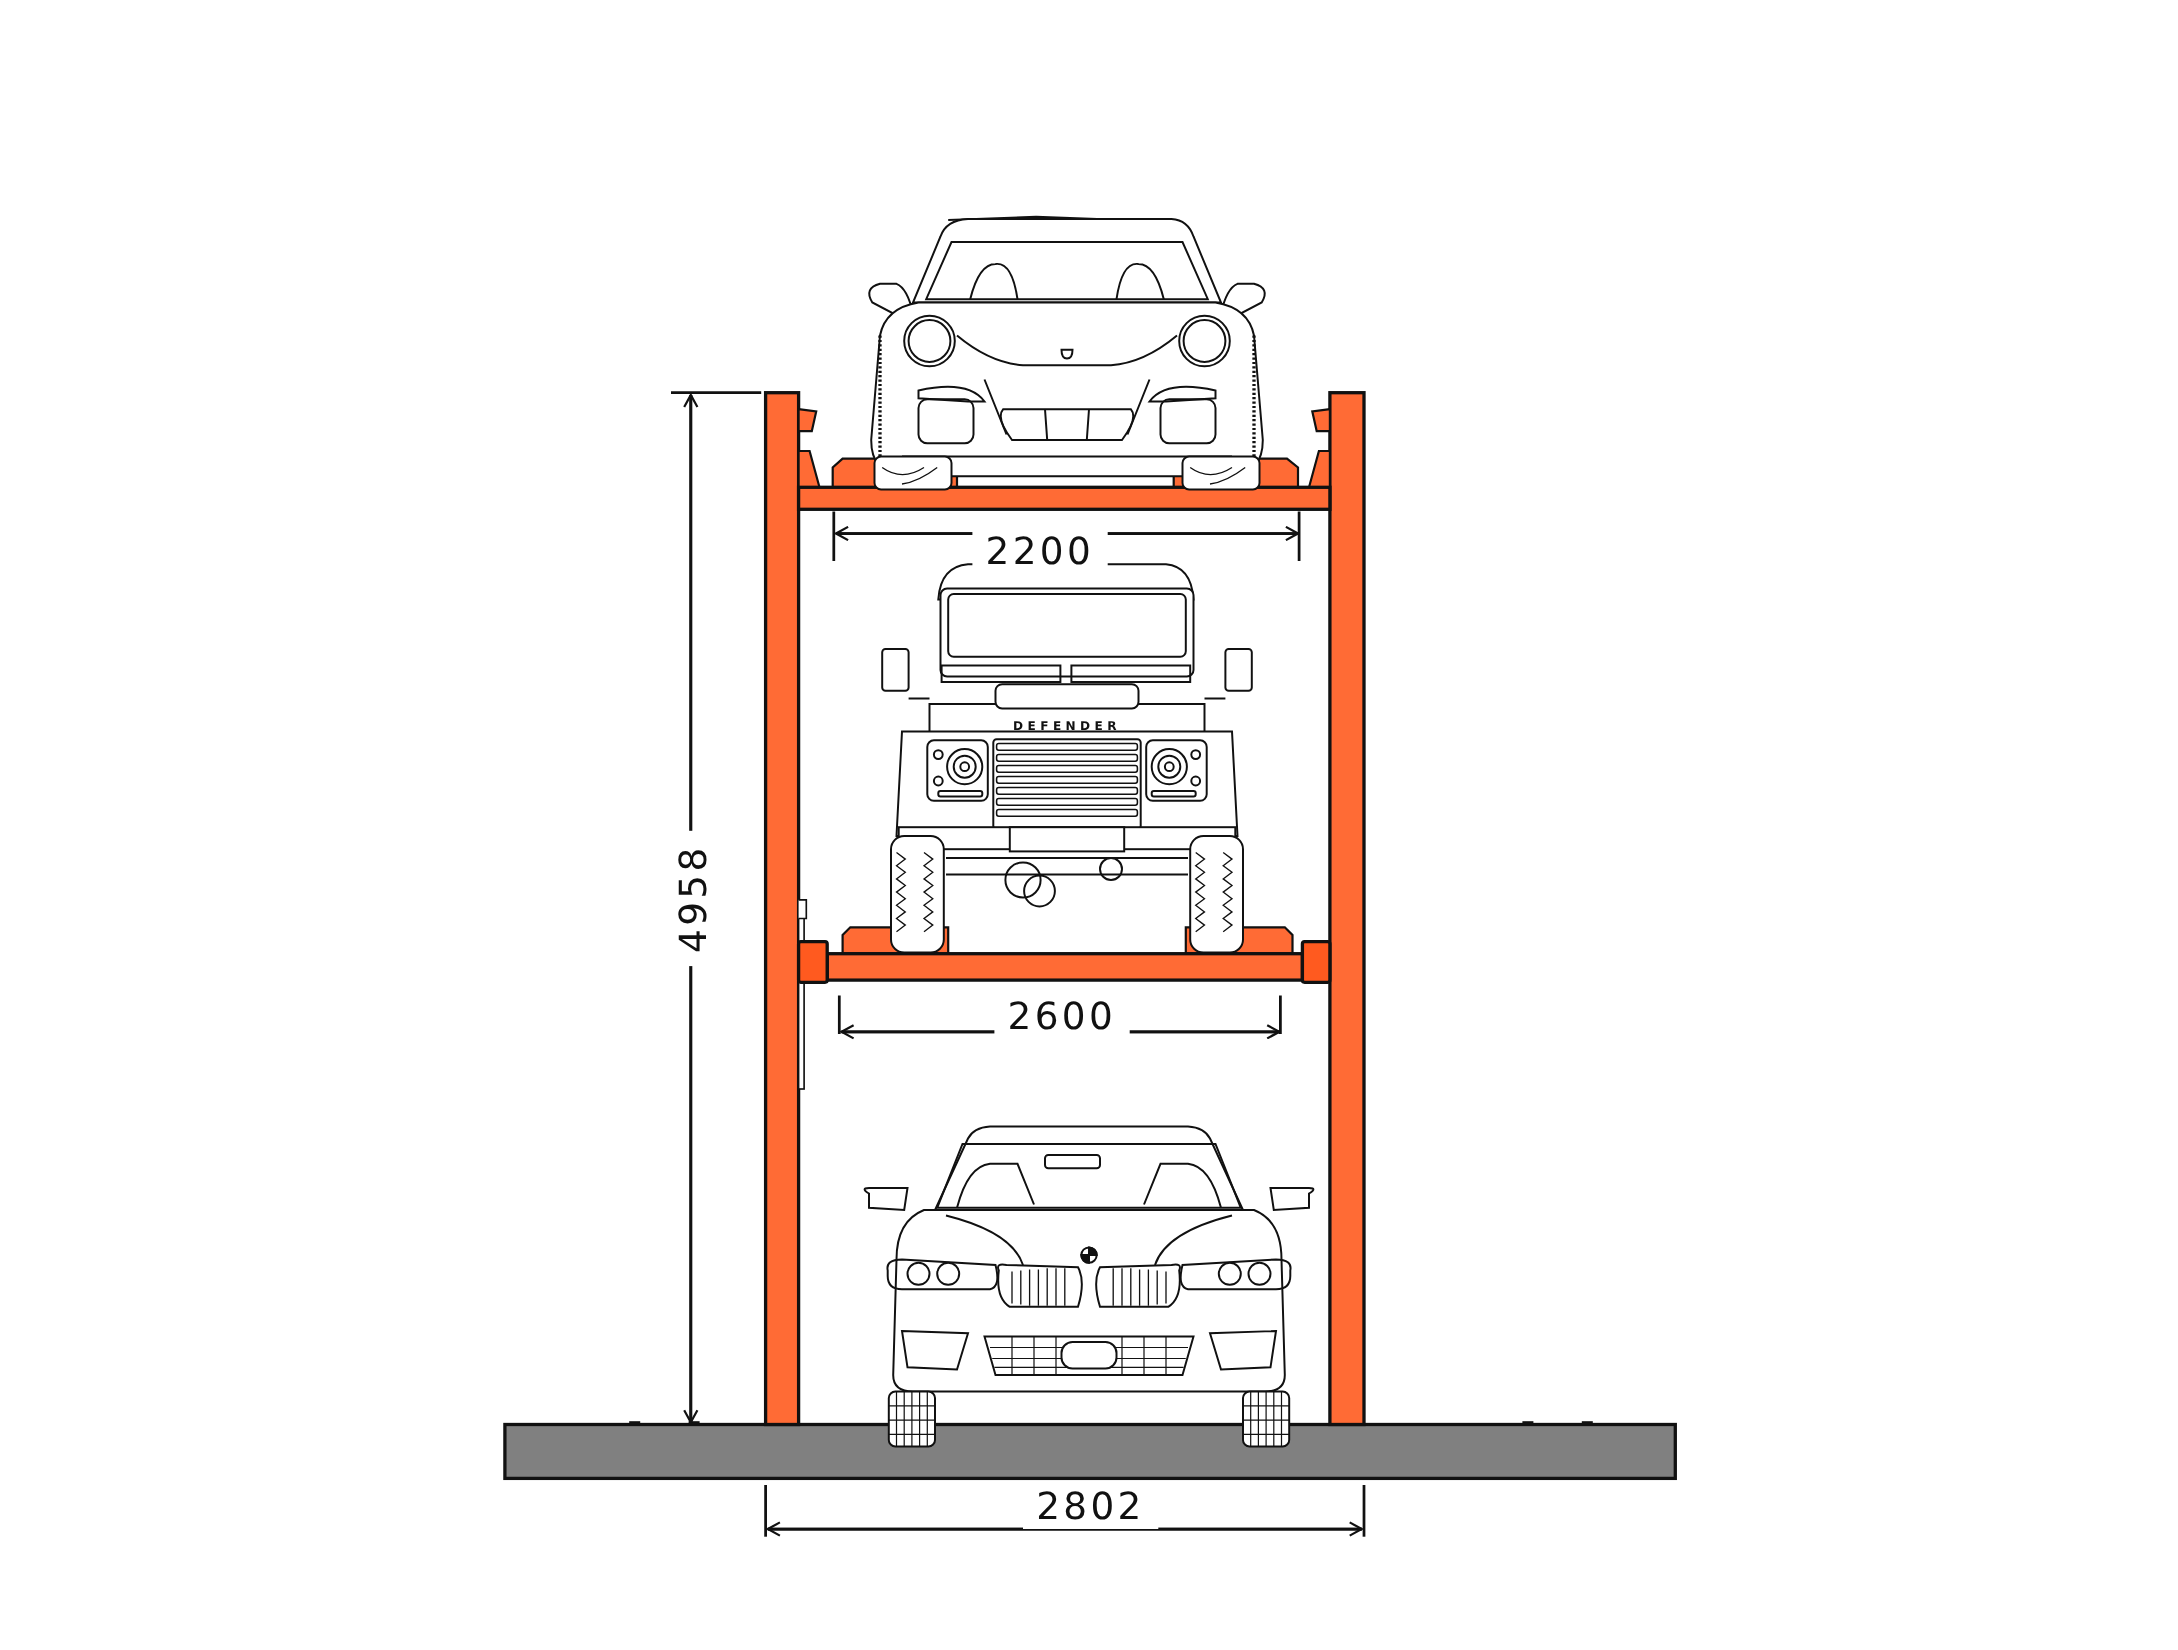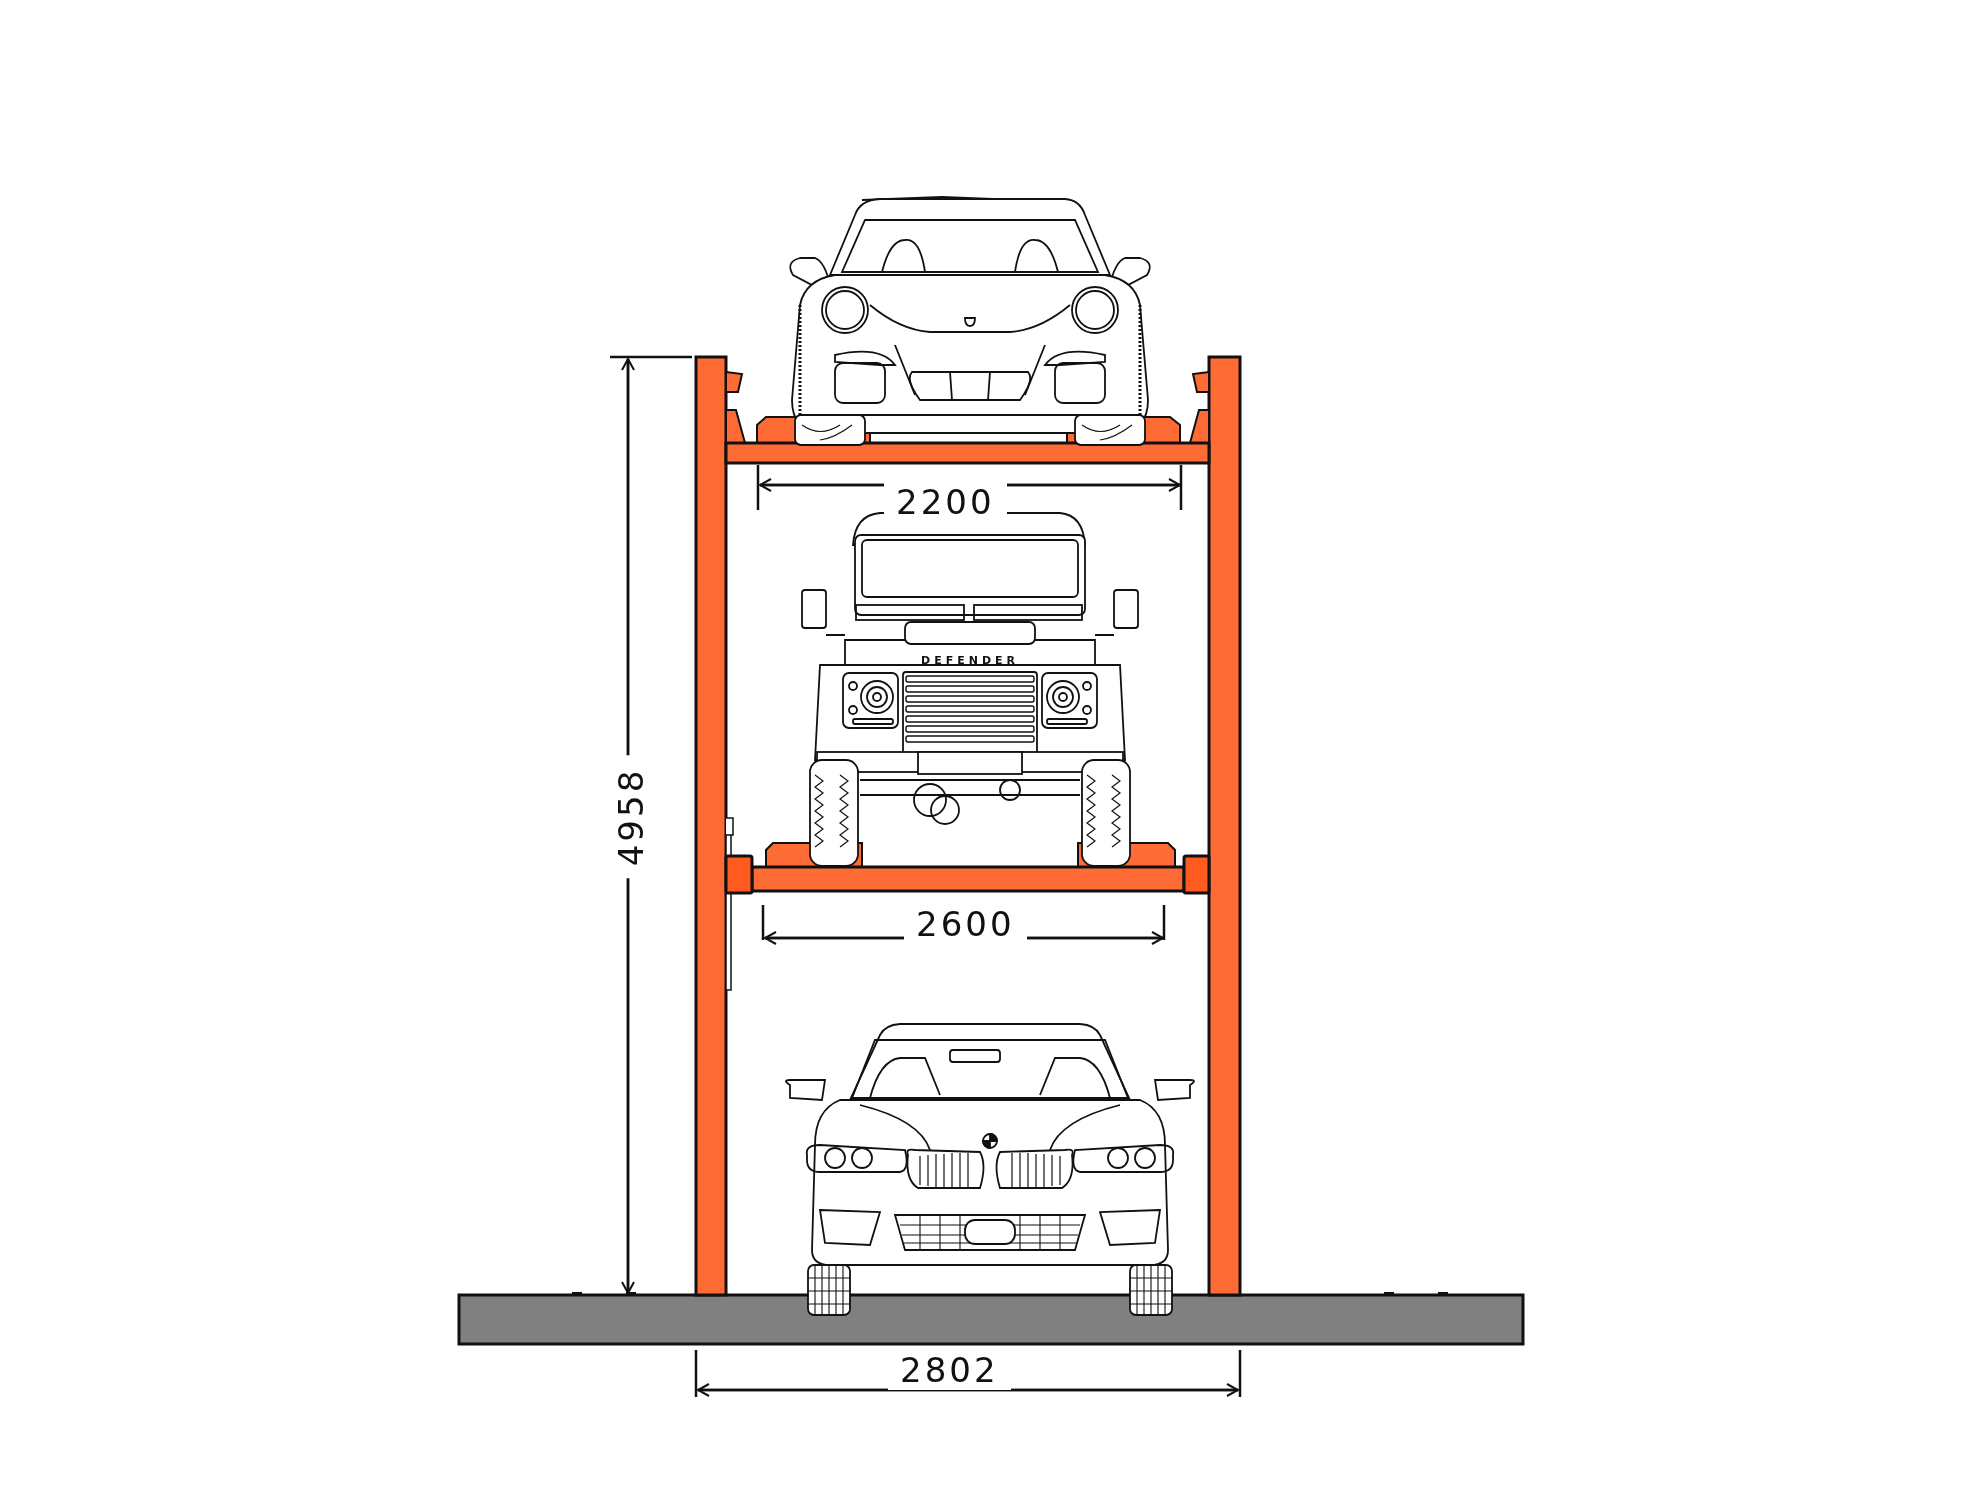--- a/index.html
+++ b/index.html
@@ -180,15 +180,15 @@
   <g stroke="#111" stroke-width="2.5" fill="none">
     <line x1="696" y1="1350" x2="696" y2="1397"></line>
     <line x1="1240" y1="1350" x2="1240" y2="1397"></line>
     <line x1="1238" y1="1390" x2="698" y2="1390" marker-end="url(#arr)"></line>
     <line x1="698" y1="1390" x2="1238" y2="1390" marker-end="url(#arr)"></line>
   </g>
 </svg>
 
 <div class="dim-label" style="left:884px; top:462px;margin-top:20px;">2200</div>
 <div class="dim-label" style="left:904px; top:904px;">2600</div>
-<div class="dim-label" style="left:888px; top:1350px;">2802</div>
+<div class="dim-label" style="left:930px; top:1350px;">2802</div>
 <div class="dim-label vert" style="left:570px; top:797px;">4958</div>
 </div>
 
 </body></html>

